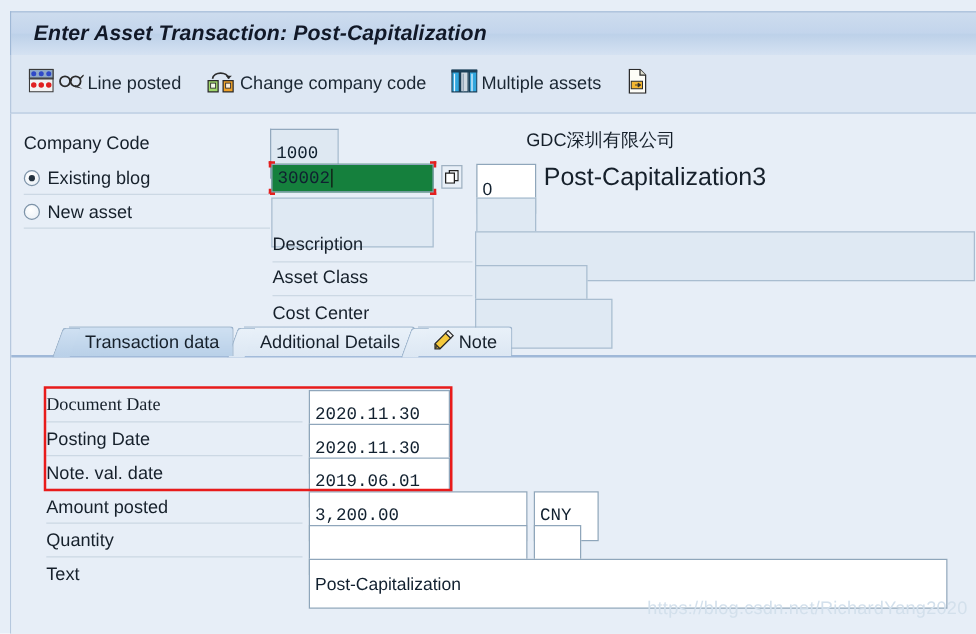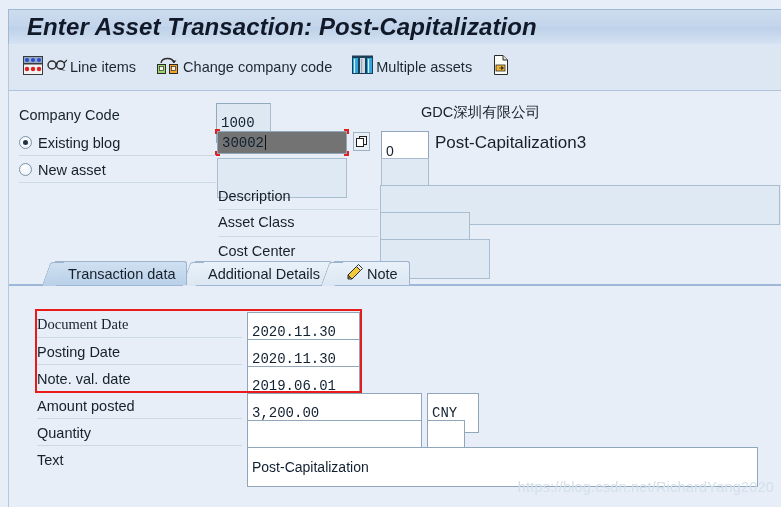--- a/index.html
+++ b/index.html
@@ -23,21 +23,21 @@
     position: absolute;
     left: 8px; top: 9px;
     width: 773px; height: 35px;
     background: linear-gradient(to bottom, #cddcee 0%, #c3d5ec 48%, #bdd1e9 52%, #d5e2f2 100%);
     border-top: 1px solid #9fb8d6;
     border-left: 1px solid #9fb8d6;
     display: flex;
     align-items: center;
   }
   .titlebar .title {
-    font-size: 24px;
+    font-size: 17px;
     font-weight: bold;
     font-style: italic;
     color: #111827;
     padding-left: 18px;
     letter-spacing: 0.1px;
     white-space: nowrap;
   }
 
   
   .toolbar {
@@ -113,21 +113,21 @@
     font-size: 14px;
   }
   .fld.empty-blue {
     background: #dfe9f3;
     border: 1px solid #a9bdd0;
   }
 
   
   .focusfield {
     position: relative;
-    background: #737373;
+    background: #15803d;
     border: 1px solid #8fa6bb;
     height: 23px;
     display: flex;
     align-items: center;
     padding: 0 4px;
     font-family: "Liberation Mono", monospace;
     font-size: 14px;
     color: #102030;
   }
   .focusfield .caret {
@@ -270,21 +270,21 @@
       </span>
       <span class="ico" style="margin-left:4px;">
         <svg width="20" height="16" viewBox="0 0 20 16">
           <circle cx="5" cy="8" r="4" fill="none" stroke="#2b2b2b" stroke-width="1.4"></circle>
           <circle cx="13.5" cy="8" r="4" fill="none" stroke="#2b2b2b" stroke-width="1.4"></circle>
           <path d="M9 7 Q11 5 9.6 8" fill="none" stroke="#2b2b2b" stroke-width="1.2"></path>
           <path d="M17 6 L20 3" stroke="#2b2b2b" stroke-width="1.2"></path>
           <path d="M13 11 L19 14 L12.5 12.5 Z" fill="#2b2b2b"></path>
         </svg>
       </span>
-      <span class="lbl">Line items</span>
+      <span class="lbl">Line posted</span>
     </div>
 
     <div class="tbtn">
       <span class="ico">
         <svg width="24" height="20" viewBox="0 0 24 20">
           <rect x="1.5" y="9.5" width="8" height="9" fill="#9fd66a" stroke="#2b2b2b"></rect>
           <rect x="3.5" y="11.5" width="4" height="4" fill="#f4fbea" stroke="#2b2b2b" stroke-width="0.7"></rect>
           <rect x="13.5" y="9.5" width="8" height="9" fill="#f0a229" stroke="#2b2b2b"></rect>
           <rect x="15.5" y="11.5" width="4" height="4" fill="#fdf0dc" stroke="#2b2b2b" stroke-width="0.7"></rect>
           <path d="M5 8 C6 2, 17 2, 18 8" fill="none" stroke="#2b2b2b" stroke-width="1.3"></path>
@@ -343,21 +343,21 @@
       <span class="corner bl"></span>
       <span class="corner br"></span>
     </div>
     <div class="mcbtn" style="position:absolute; left:344px; top:41px;">
       <svg width="11" height="11" viewBox="0 0 11 11">
         <rect x="3.5" y="0.5" width="7" height="8" fill="#f4f7fa" stroke="#1f1f1f"></rect>
         <rect x="0.5" y="2.5" width="7" height="8" fill="#ffffff" stroke="#1f1f1f"></rect>
       </svg>
     </div>
     <div class="fld white" style="position:absolute; left:372px; top:40px; width:48px; font-family:'Liberation Sans',sans-serif;">0</div>
-    <div style="position:absolute; left:426px; top:40px; font-size:17px; color:#16202b; line-height:23px; white-space:nowrap;">Post-Capitalization3</div>
+    <div style="position:absolute; left:426px; top:40px; font-size:20px; color:#16202b; line-height:23px; white-space:nowrap;">Post-Capitalization3</div>
 
     <div class="row" style="left:10px; top:65px; width:200px;">
       <span class="radio"></span>
       <span class="lab">New asset</span>
     </div>
     <div class="fld empty-blue" style="position:absolute; left:208px; top:67px; width:130px;"></div>
     <div class="fld empty-blue" style="position:absolute; left:372px; top:67px; width:48px;"></div>
 
     <div class="sep" style="left:10px; top:64px; width:197px;"></div>
     <div class="sep" style="left:10px; top:91px; width:197px;"></div>

